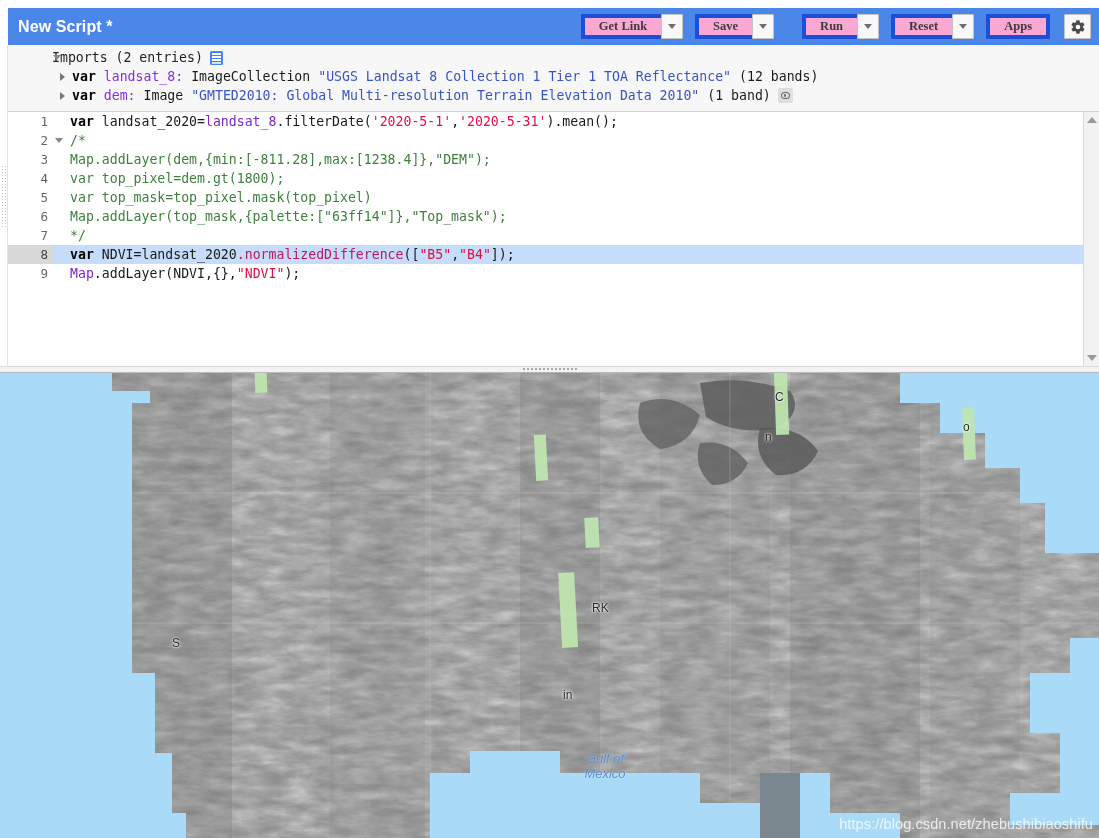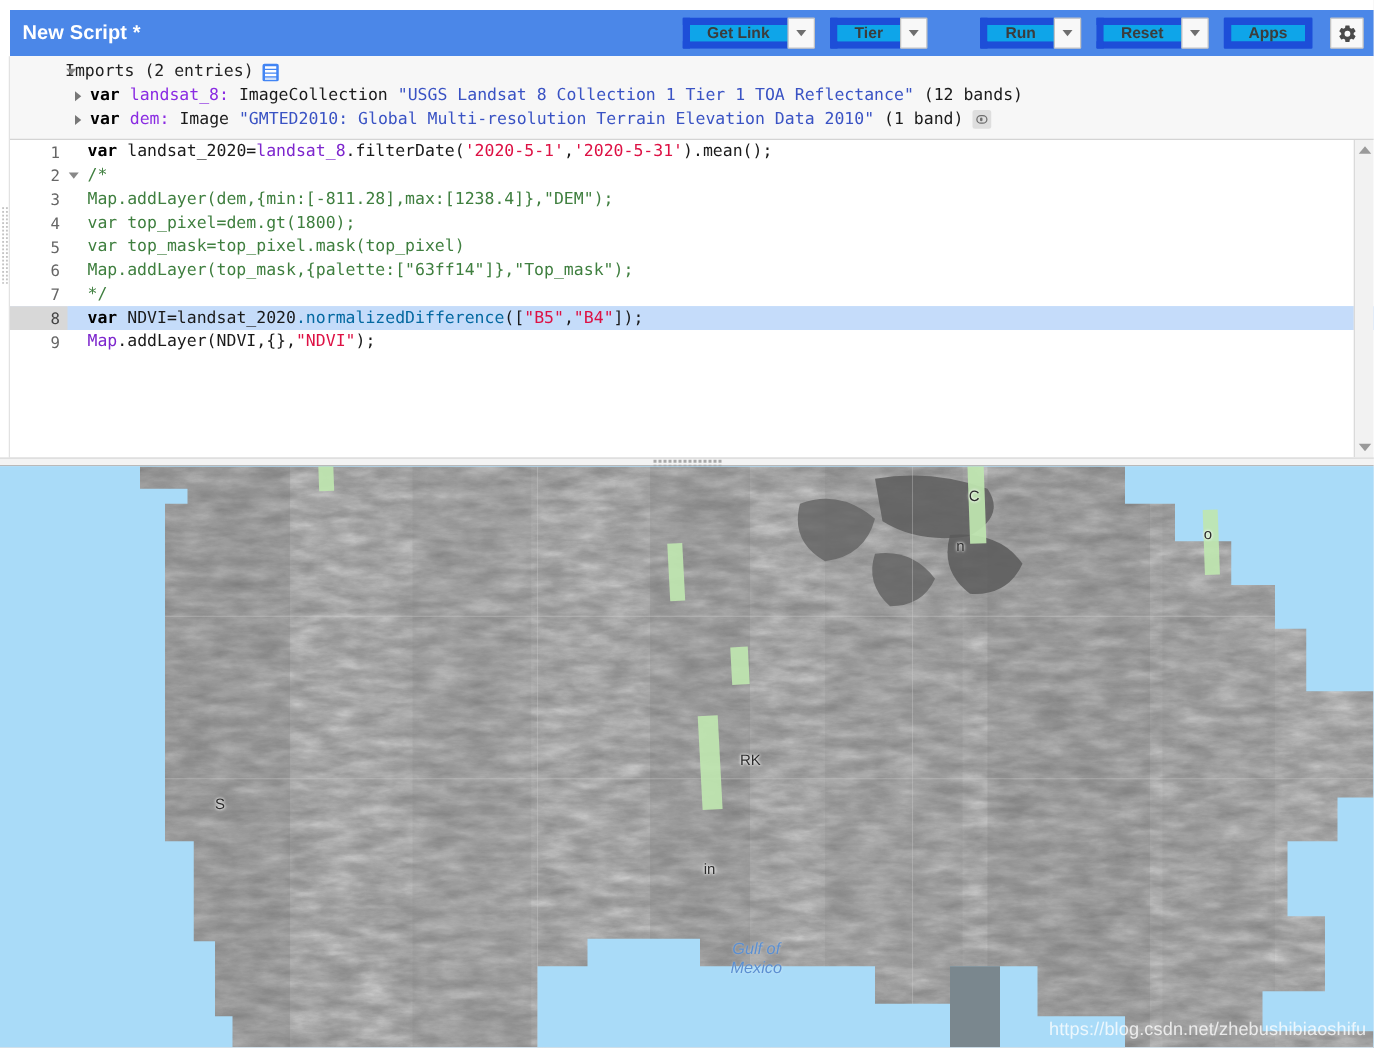--- a/index.html
+++ b/index.html
@@ -35,26 +35,26 @@
     white-space: nowrap;
   }
   .tb-spacer { flex: 1 1 auto; }
   .btn-group {
     display: flex;
     align-items: stretch;
     margin-left: 12px;
     height: 25px;
   }
   .btn {
-    background: #0ea5e9;
-    border: 6px solid #1d4ed8;
+    background: #f9a8d4;
+    border: 4px solid #1d4ed8;
     color: #3c3c3c;
     font-size: 12.5px;
     font-weight: bold;
-    font-family: Liberation Sans, sans-serif;
+    font-family: Liberation Serif, serif;
     padding: 0 14px;
     display: flex;
     align-items: center;
     justify-content: center;
     cursor: pointer;
     line-height: 1;
     border-radius: 1px;
     min-width: 48px;
   }
   .btn.has-split { border-right: none; border-top-right-radius: 0; border-bottom-right-radius: 0; }
@@ -219,21 +219,21 @@
     border-top: 5px solid #888;
   }
   .code-text {
     padding-left: 16px;
     flex: 1 1 auto;
   }
   .code-line.active .code-text { background: #c5dcfa; }
   .t-kw { color: #000; font-weight: bold; }
   .t-plain { color: #1a1a1a; }
   .t-var { color: #7d26cd; }
-  .t-fn { color: #0369a1; }
+  .t-fn { color: #be185d; }
   .t-str { color: #d14; }
   .t-comment { color: #3f7f3f; }
 
   
   .vscroll {
     position: absolute;
     top: 0; right: 0;
     width: 16px; height: 100%;
     background: #f2f2f2;
     border-left: 1px solid #dadada;
@@ -343,27 +343,27 @@
     <span class="tb-spacer"></span>
 
     <div class="btn-group">
       <div class="btn has-split">Get Link</div>
       <div class="btn-arrow">
         <span class="caret"></span>
       </div>
     </div>
 
     <div class="btn-group">
-      <div class="btn has-split">Tier</div>
+      <div class="btn has-split">Save</div>
       <div class="btn-arrow">
         <span class="caret"></span>
       </div>
     </div>
 
-    <div class="btn-group" style="margin-left:42px;">
+    <div class="btn-group" style="margin-left:28px;">
       <div class="btn has-split">Run</div>
       <div class="btn-arrow">
         <span class="caret"></span>
       </div>
     </div>
 
     <div class="btn-group">
       <div class="btn has-split">Reset</div>
       <div class="btn-arrow">
         <span class="caret"></span>

